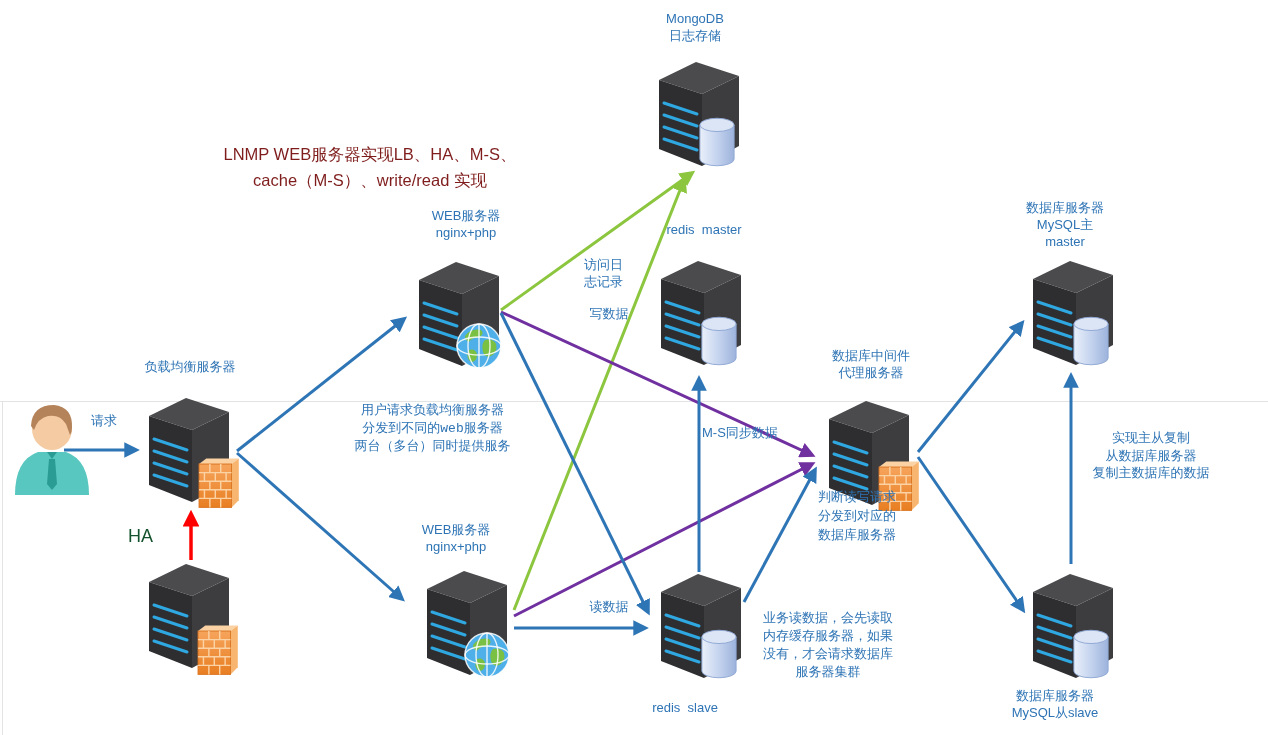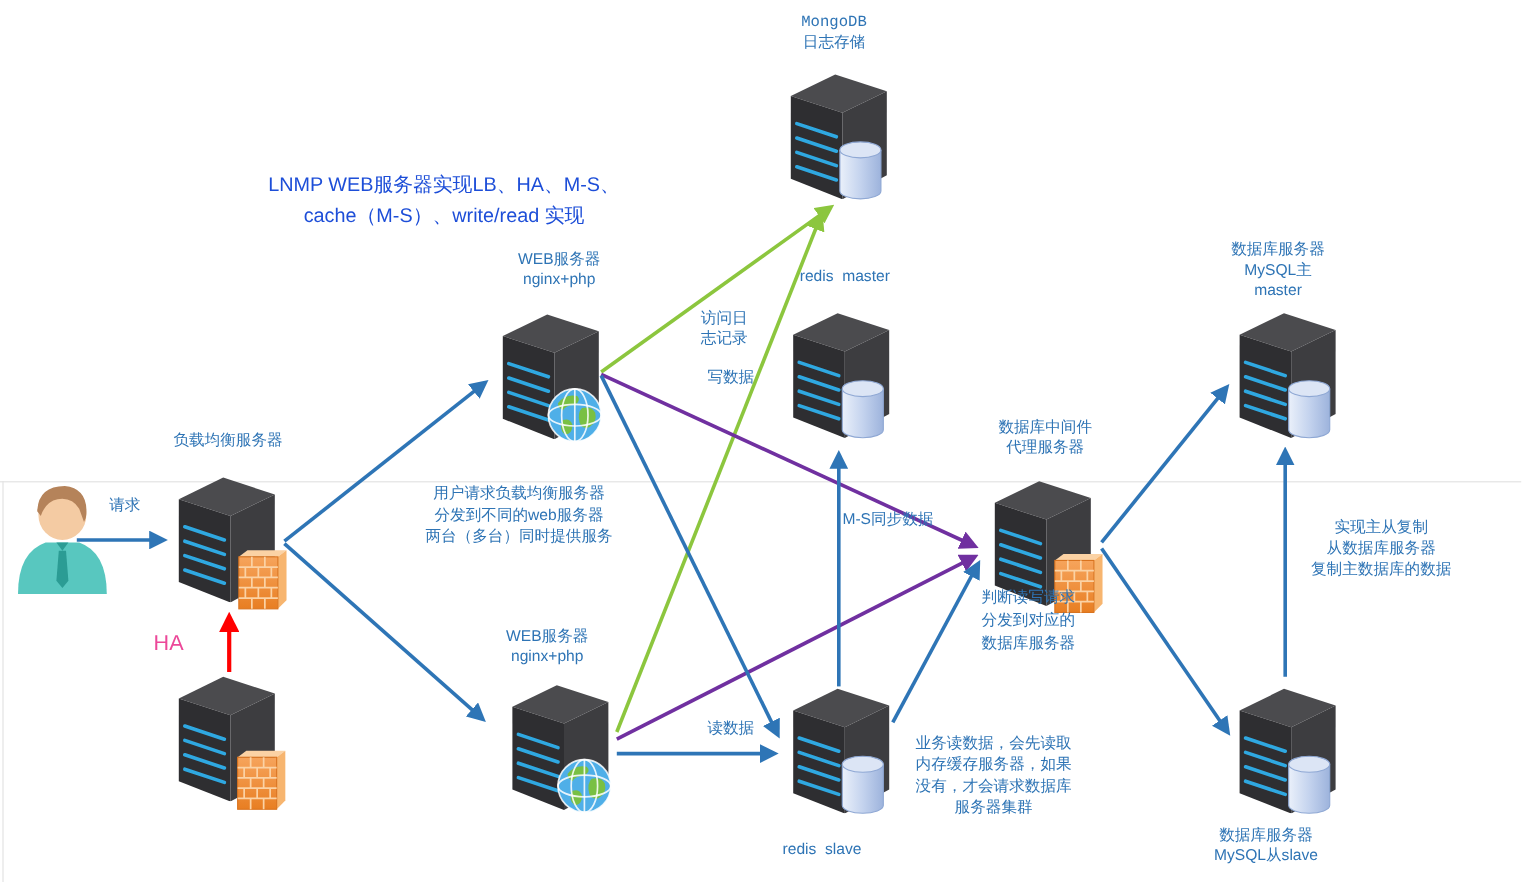--- a/index.html
+++ b/index.html
@@ -3,24 +3,24 @@
 <meta charset="utf-8">
 <style>
   html,body{margin:0;padding:0;background:#fff;}
   .canvas{position:relative;width:1268px;height:735px;background:#ffffff;overflow:hidden;
           font-family:"Liberation Sans",sans-serif;}
   .edges{position:absolute;left:0;top:0;}
   .node{position:absolute;}
   .node .over{position:absolute;}
   .lbl{position:absolute;color:#2E74B5;font-size:13px;line-height:17px;text-align:center;white-space:pre-line;}
   .pre{white-space:pre;}
-  .note{position:absolute;color:#2E74B5;font-size:13px;text-align:center;white-space:pre-line;}
-  .title{position:absolute;left:180px;top:141px;width:380px;color:#1d4ed8;font-size:16.5px;
+  .note{position:absolute;color:#2E74B5;font-size:13px;text-align:center;white-space:pre-line;font-family:Liberation Mono, monospace;}
+  .title{position:absolute;left:180px;top:141px;width:380px;color:#7f1d1d;font-size:16.5px;
          line-height:26px;text-align:center;white-space:pre-line;}
-  .ha-lbl{position:absolute;left:128px;top:526px;color:#ec4899;font-size:18px;}
+  .ha-lbl{position:absolute;left:128px;top:526px;color:#14532d;font-size:18px;}
   .border-h{position:absolute;left:0;top:401px;width:1268px;height:1px;background:#e3e3e3;}
   .border-v{position:absolute;left:2px;top:401px;width:1px;height:334px;background:#e3e3e3;}
 </style>
 </head>
 <body>
 
 <div class="canvas">
 
   <svg width="0" height="0" style="position:absolute" aria-hidden="true">
     <defs>
@@ -229,21 +229,21 @@
     <svg class="over" style="left:46px;top:60px;" width="38" height="52" viewBox="0 0 40 54">
         <use href="#sym-cylinder"></use>
       </svg>
   </div>
 
   <div class="lbl" style="left:130px;top:358px;width:120px;">负载均衡服务器</div>
   <div class="lbl" style="left:406px;top:207px;width:120px;">WEB服务器
 nginx+php</div>
   <div class="lbl" style="left:396px;top:521px;width:120px;">WEB服务器
 nginx+php</div>
-  <div class="lbl" style="left:635px;top:10px;width:120px;font-family:Liberation Mono, monospace;">MongoDB
+  <div class="lbl" style="left:635px;top:10px;width:120px;">MongoDB
 日志存储</div>
   <div class="lbl pre" style="left:644px;top:221px;width:120px;">redis  master</div>
   <div class="lbl pre" style="left:625px;top:699px;width:120px;">redis  slave</div>
   <div class="lbl" style="left:811px;top:347px;width:120px;">数据库中间件
 代理服务器</div>
   <div class="lbl" style="left:1005px;top:199px;width:120px;">数据库服务器
 MySQL主
 master</div>
   <div class="lbl" style="left:995px;top:687px;width:120px;">数据库服务器
 MySQL从slave</div>

